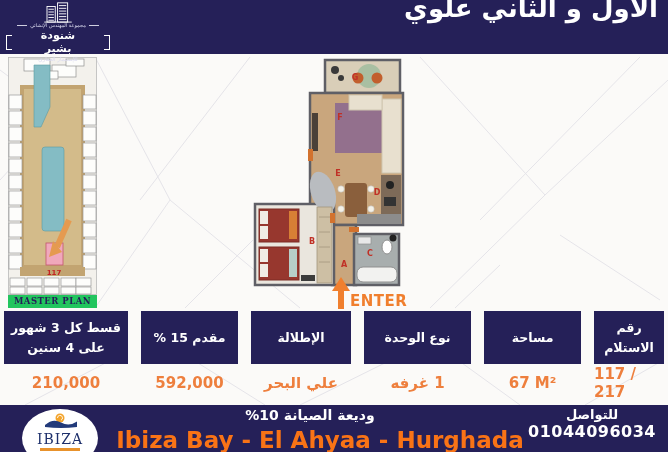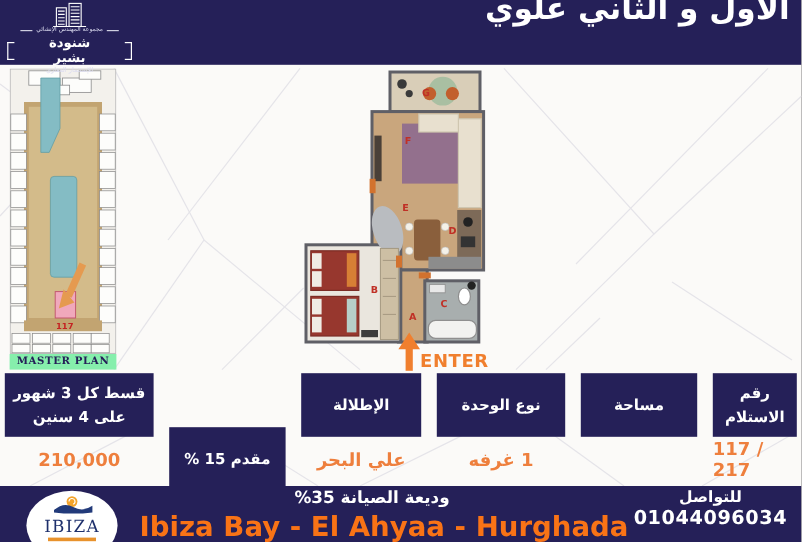--- a/index.html
+++ b/index.html
@@ -17,31 +17,31 @@
   .logo-name-row{display:flex;align-items:center;justify-content:flex-end;gap:14px;margin-top:1px;}
   .brk{width:6px;height:13px;border:1.5px solid #fff;}
   .brk.l{border-right:none;} .brk.r{border-left:none;}
   .logo-name{font-size:11px;font-weight:bold;line-height:13px;padding:0 3px;}
   .logo-tag{font-size:5.5px;color:#dcdcf0;margin-top:1px;}
   .head-title{position:absolute;right:10px;top:-7px;color:#fff;font-size:26px;font-weight:bold;line-height:30px;white-space:nowrap;}
   .head-sub{position:absolute;right:10px;top:26px;color:#fff;font-size:15px;font-weight:bold;}
 
   
   .master-plan{position:absolute;left:8px;top:57px;z-index:1;}
-  .mp-label{position:absolute;left:8px;top:295px;width:89px;height:13px;background:#86efac;
+  .mp-label{position:absolute;left:8px;top:295px;width:89px;height:13px;background:#22c55e;
             color:#252058;font-family:"DejaVu Serif",serif;font-weight:bold;font-size:8.5px;
             letter-spacing:.5px;text-align:center;line-height:13px;z-index:1;}
 
   
   .floor-plan{position:absolute;left:253px;top:57px;z-index:1;}
 
   
   .price-table{position:absolute;left:4px;top:311px;width:660px;display:flex;gap:13px;z-index:2;}
   .col{display:flex;flex-direction:column;gap:3px;}
-  .c0{width:124px;} .c1{width:97px;margin-top:45px;} .c2{width:100px;} .c3{width:107px;} .c4{width:97px;} .c5{flex:1;}
+  .c0{width:124px;} .c1{width:97px;} .c2{width:100px;} .c3{width:107px;} .c4{width:97px;} .c5{flex:1;}
   .th{background:#252058;color:#fff;height:53px;display:flex;align-items:center;justify-content:center;
       font-size:12.5px;font-weight:bold;text-align:center;line-height:1.55;padding:0 6px;box-sizing:border-box;}
   .td{height:31px;display:flex;align-items:center;justify-content:center;
       color:#ee7f3d;font-size:15px;font-weight:bold;}
 
   
   .footer{position:absolute;left:0;top:405px;width:668px;height:47px;background:#252058;z-index:2;}
   .ibiza-oval{position:absolute;left:22px;top:4px;width:76px;height:58px;background:#fff;border-radius:50%;
               text-align:center;overflow:hidden;}
   .ibiza-text{color:#1d2f6b;font-family:"DejaVu Serif",serif;font-weight:normal;font-size:14px;letter-spacing:1px;margin-top:-2px;}
@@ -255,38 +255,39 @@
     <div class="col c2">
       <div class="th rtl">الإطلالة</div>
       <div class="td rtl">علي البحر</div>
     </div>
     <div class="col c3">
       <div class="th rtl">نوع الوحدة</div>
       <div class="td rtl">1 غرفه</div>
     </div>
     <div class="col c4">
       <div class="th rtl">مساحة</div>
+      <div class="td">67 M²</div>
     </div>
     <div class="col c5">
       <div class="th rtl">رقم الاستلام</div>
       <div class="td">117 / 217</div>
     </div>
   </div>
 
   <div class="footer">
     <div class="ibiza-oval">
       <svg width="36" height="17" viewBox="0 0 36 17" style="margin-top:3px">
         <circle cx="18" cy="6" r="4.5" fill="#f3a42c"></circle>
         <path d="M15.5 6 a2.5 2.5 0 1 1 3.5 2.2" fill="none" stroke="#fff" stroke-width="0.9"></path>
         <path d="M3 13 Q11 6 19 10.5 T35 9.5 L35 15 Q19 17 3 15 Z" fill="#223a7a"></path>
       </svg>
       <div class="ibiza-text">IBIZA</div>
       <div class="ibiza-sub"></div>
     </div>
-    <div class="maint rtl">وديعة الصيانة 35%</div>
+    <div class="maint rtl">وديعة الصيانة 10%</div>
     <div class="loc">Ibiza Bay - El Ahyaa - Hurghada</div>
     <div class="contact">
       <div class="lbl rtl">للتواصل</div>
       <div class="ph">01044096034</div>
     </div>
   </div>
 
 </div>
 
 </body></html>

